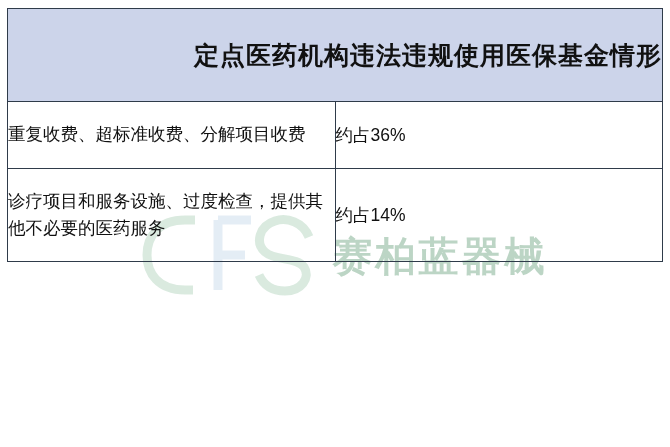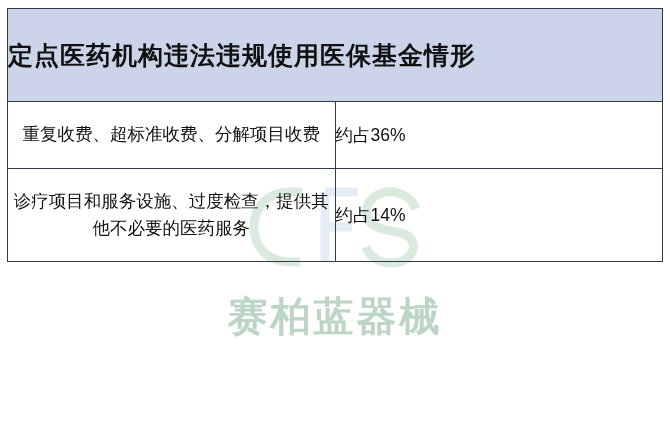--- a/index.html
+++ b/index.html
@@ -23,21 +23,21 @@
   }
 
   
   .watermark {
     position: absolute;
     left: 0;
     top: 130px;
     width: 670px;
     height: 250px;
     display: flex;
-    flex-direction: column;
+    flex-direction: row;
     align-items: center;
     justify-content: center;
     pointer-events: none;
     z-index: 0;
   }
   .wm-logo {
     position: relative;
     width: 210px;
     height: 120px;
     opacity: 0.55;
@@ -60,34 +60,34 @@
     table-layout: fixed;
     background: transparent;
   }
   table.main td, table.main th {
     border: 1px solid #2f3b4a;
     padding: 0;
     vertical-align: middle;
   }
   .title-cell {
     background: #ccd4ea;
-    text-align: left;
+    text-align: right;
     font-size: 25px;
     font-weight: bold;
     color: #111111;
     height: 92px;
     letter-spacing: 1px;
   }
   .desc-cell {
     background: transparent;
     font-size: 17.5px;
     color: #111111;
     padding: 9px 10px 9px 9px;
     line-height: 1.55;
-    text-align: center;
+    text-align: left;
     word-break: break-all;
   }
   .pct-cell {
     background: transparent;
     font-size: 17.5px;
     color: #111111;
     width: 160px;
   }
   tr.row-1 td { height: 66px; }
   tr.row-2 td { height: 66px; }

